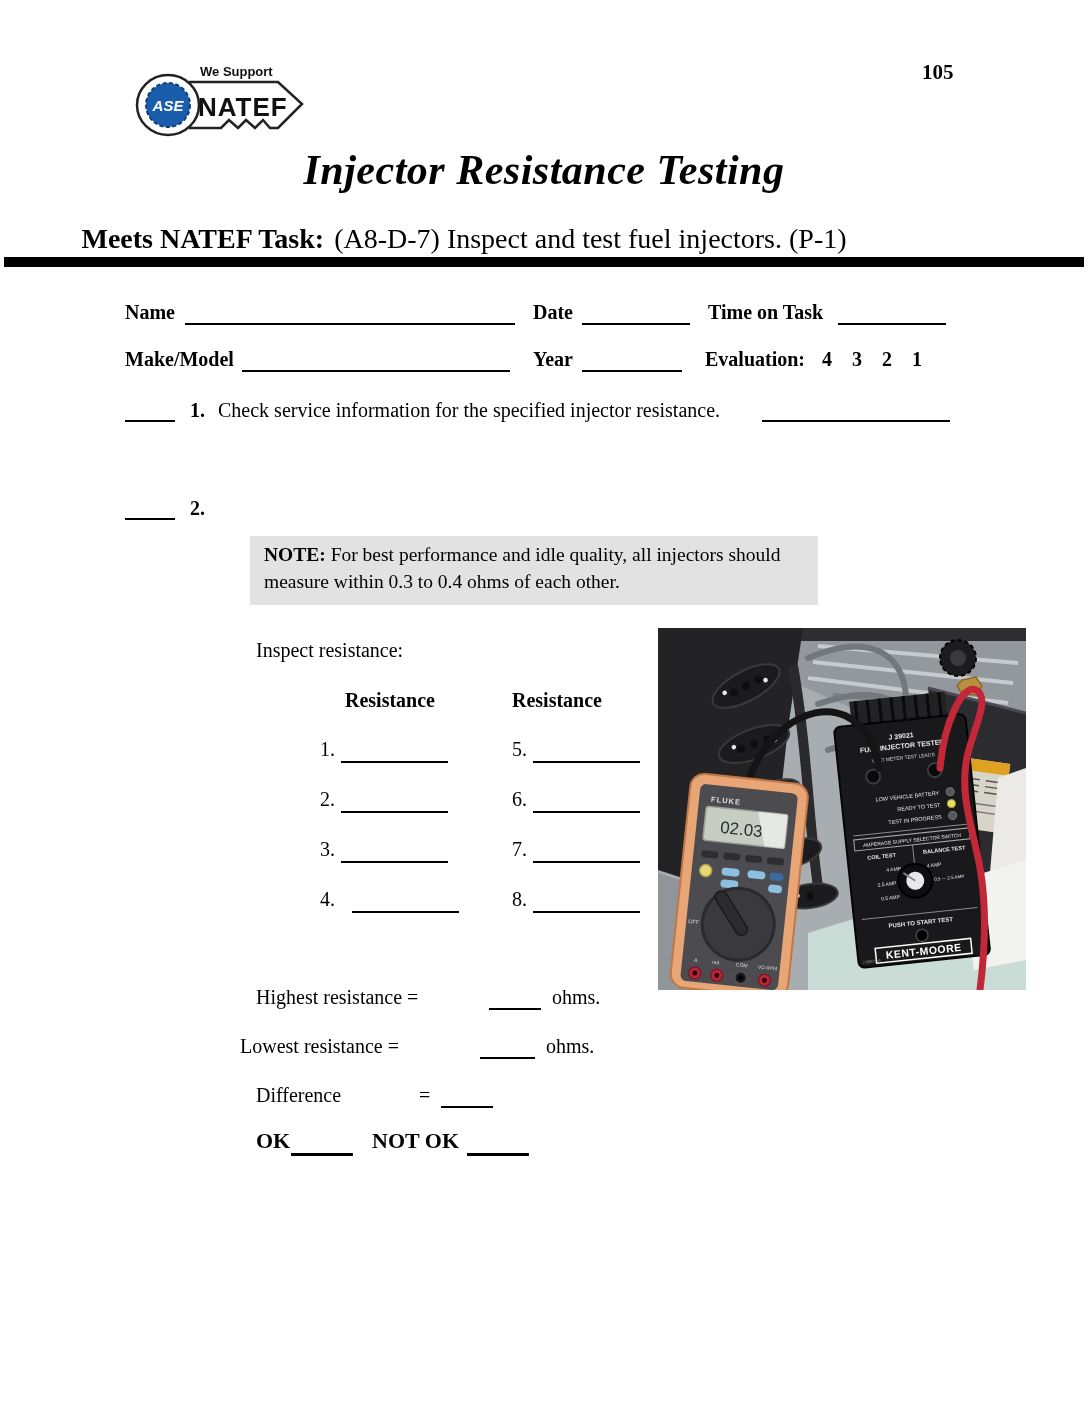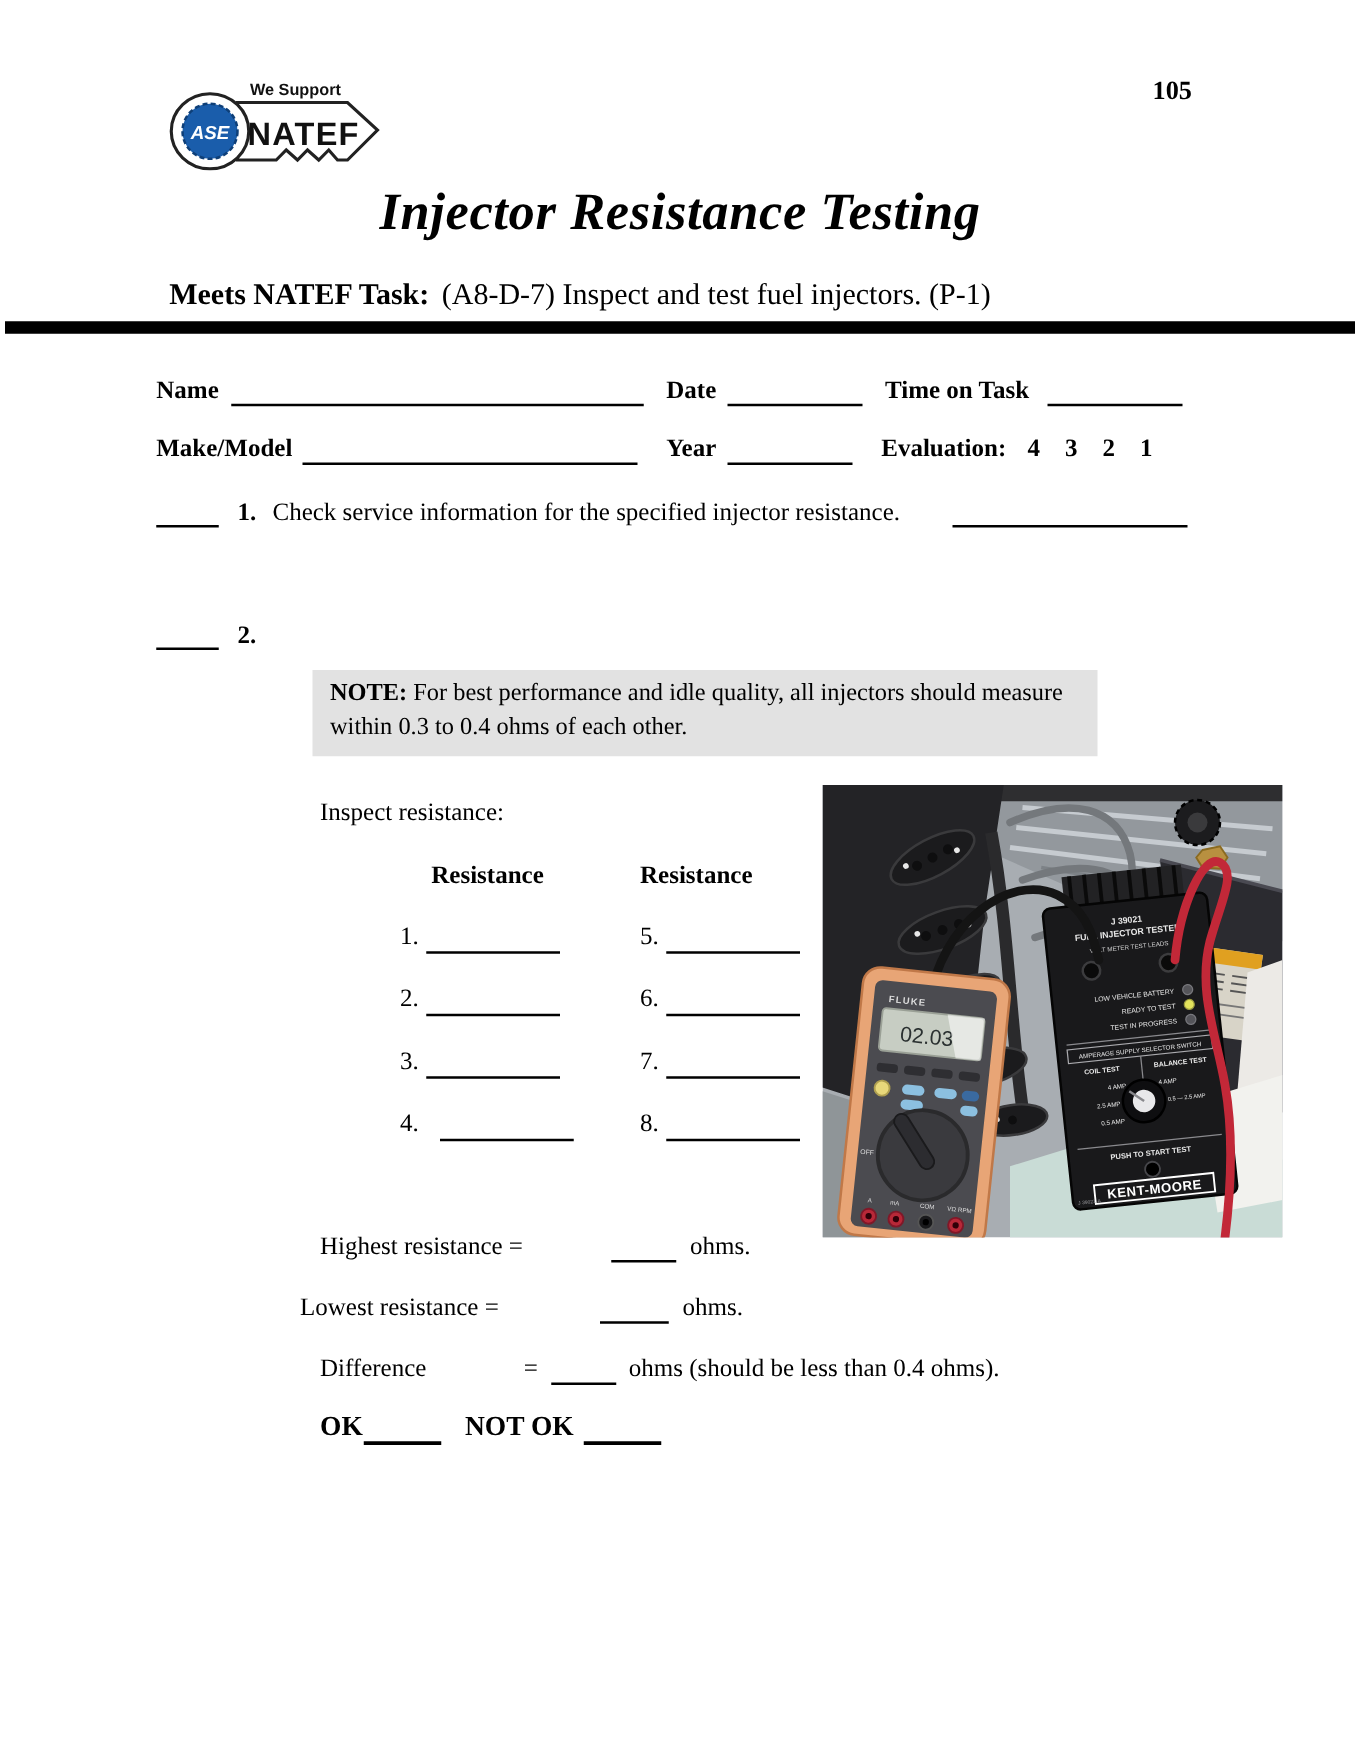--- a/index.html
+++ b/index.html
@@ -4,25 +4,25 @@
 <style>
   html,body{margin:0;padding:0;background:#fff;}
   .page{position:relative;width:1088px;height:1408px;background:#ffffff;
         font-family:"Liberation Serif", serif;color:#000;overflow:hidden;}
   .t{position:absolute;font-size:20px;line-height:1.2;white-space:nowrap;}
   .b{font-weight:bold;}
   .uline{position:absolute;height:2px;background:#000;}
   .uline.thick{height:3px;}
   .title{position:absolute;left:0;top:146px;width:1088px;text-align:center;
          font-size:42px;font-weight:bold;letter-spacing:0.5px;font-style:italic;}
-  .taskline{position:absolute;left:0;top:223px;width:928px;text-align:center;font-size:24px;}
+  .taskline{position:absolute;left:0;top:223px;width:928px;text-align:center;font-size:28px;}
   .taskline .b{margin-right:10px;}
   .rule{position:absolute;left:4px;top:257px;width:1080px;height:10px;background:#000;}
   .pagenum{position:absolute;left:922px;top:60px;font-size:21px;font-weight:bold;}
-  .notebox{position:absolute;left:250px;top:536px;width:628px;box-sizing:border-box;
+  .notebox{position:absolute;left:250px;top:536px;width:568px;box-sizing:border-box;
            padding:5px 12px 9px 14px;background:#e2e2e2;font-size:19.5px;line-height:1.4;}
   .evalnums{white-space:pre;font-weight:bold;}
   .okline{font-size:22px;font-weight:bold;}
   svg text{font-family:"Liberation Sans", sans-serif;}
 </style>
 </head>
 <body>
 
 <div class="page">
 
@@ -288,20 +288,19 @@
   <div class="uline" style="left:489px;top:1008px;width:52px;"></div>
   <div class="t" style="left:552px;top:985px;">ohms.</div>
 
   <div class="t" style="left:240px;top:1034px;">Lowest resistance =</div>
   <div class="uline" style="left:480px;top:1057px;width:55px;"></div>
   <div class="t" style="left:546px;top:1034px;">ohms.</div>
 
   <div class="t" style="left:256px;top:1083px;">Difference</div>
   <div class="t" style="left:419px;top:1083px;">=</div>
   <div class="uline" style="left:441px;top:1106px;width:52px;"></div>
-  <div class="t" style="left:503px;top:1083px;">ohms (should be less than 0.4 ohms).</div>
 
   <div class="t okline" style="left:256px;top:1128px;">OK</div>
   <div class="uline thick" style="left:291px;top:1153px;width:62px;"></div>
   <div class="t okline" style="left:372px;top:1128px;">NOT OK</div>
   <div class="uline thick" style="left:467px;top:1153px;width:62px;"></div>
 
 </div>
 
 </body></html>

